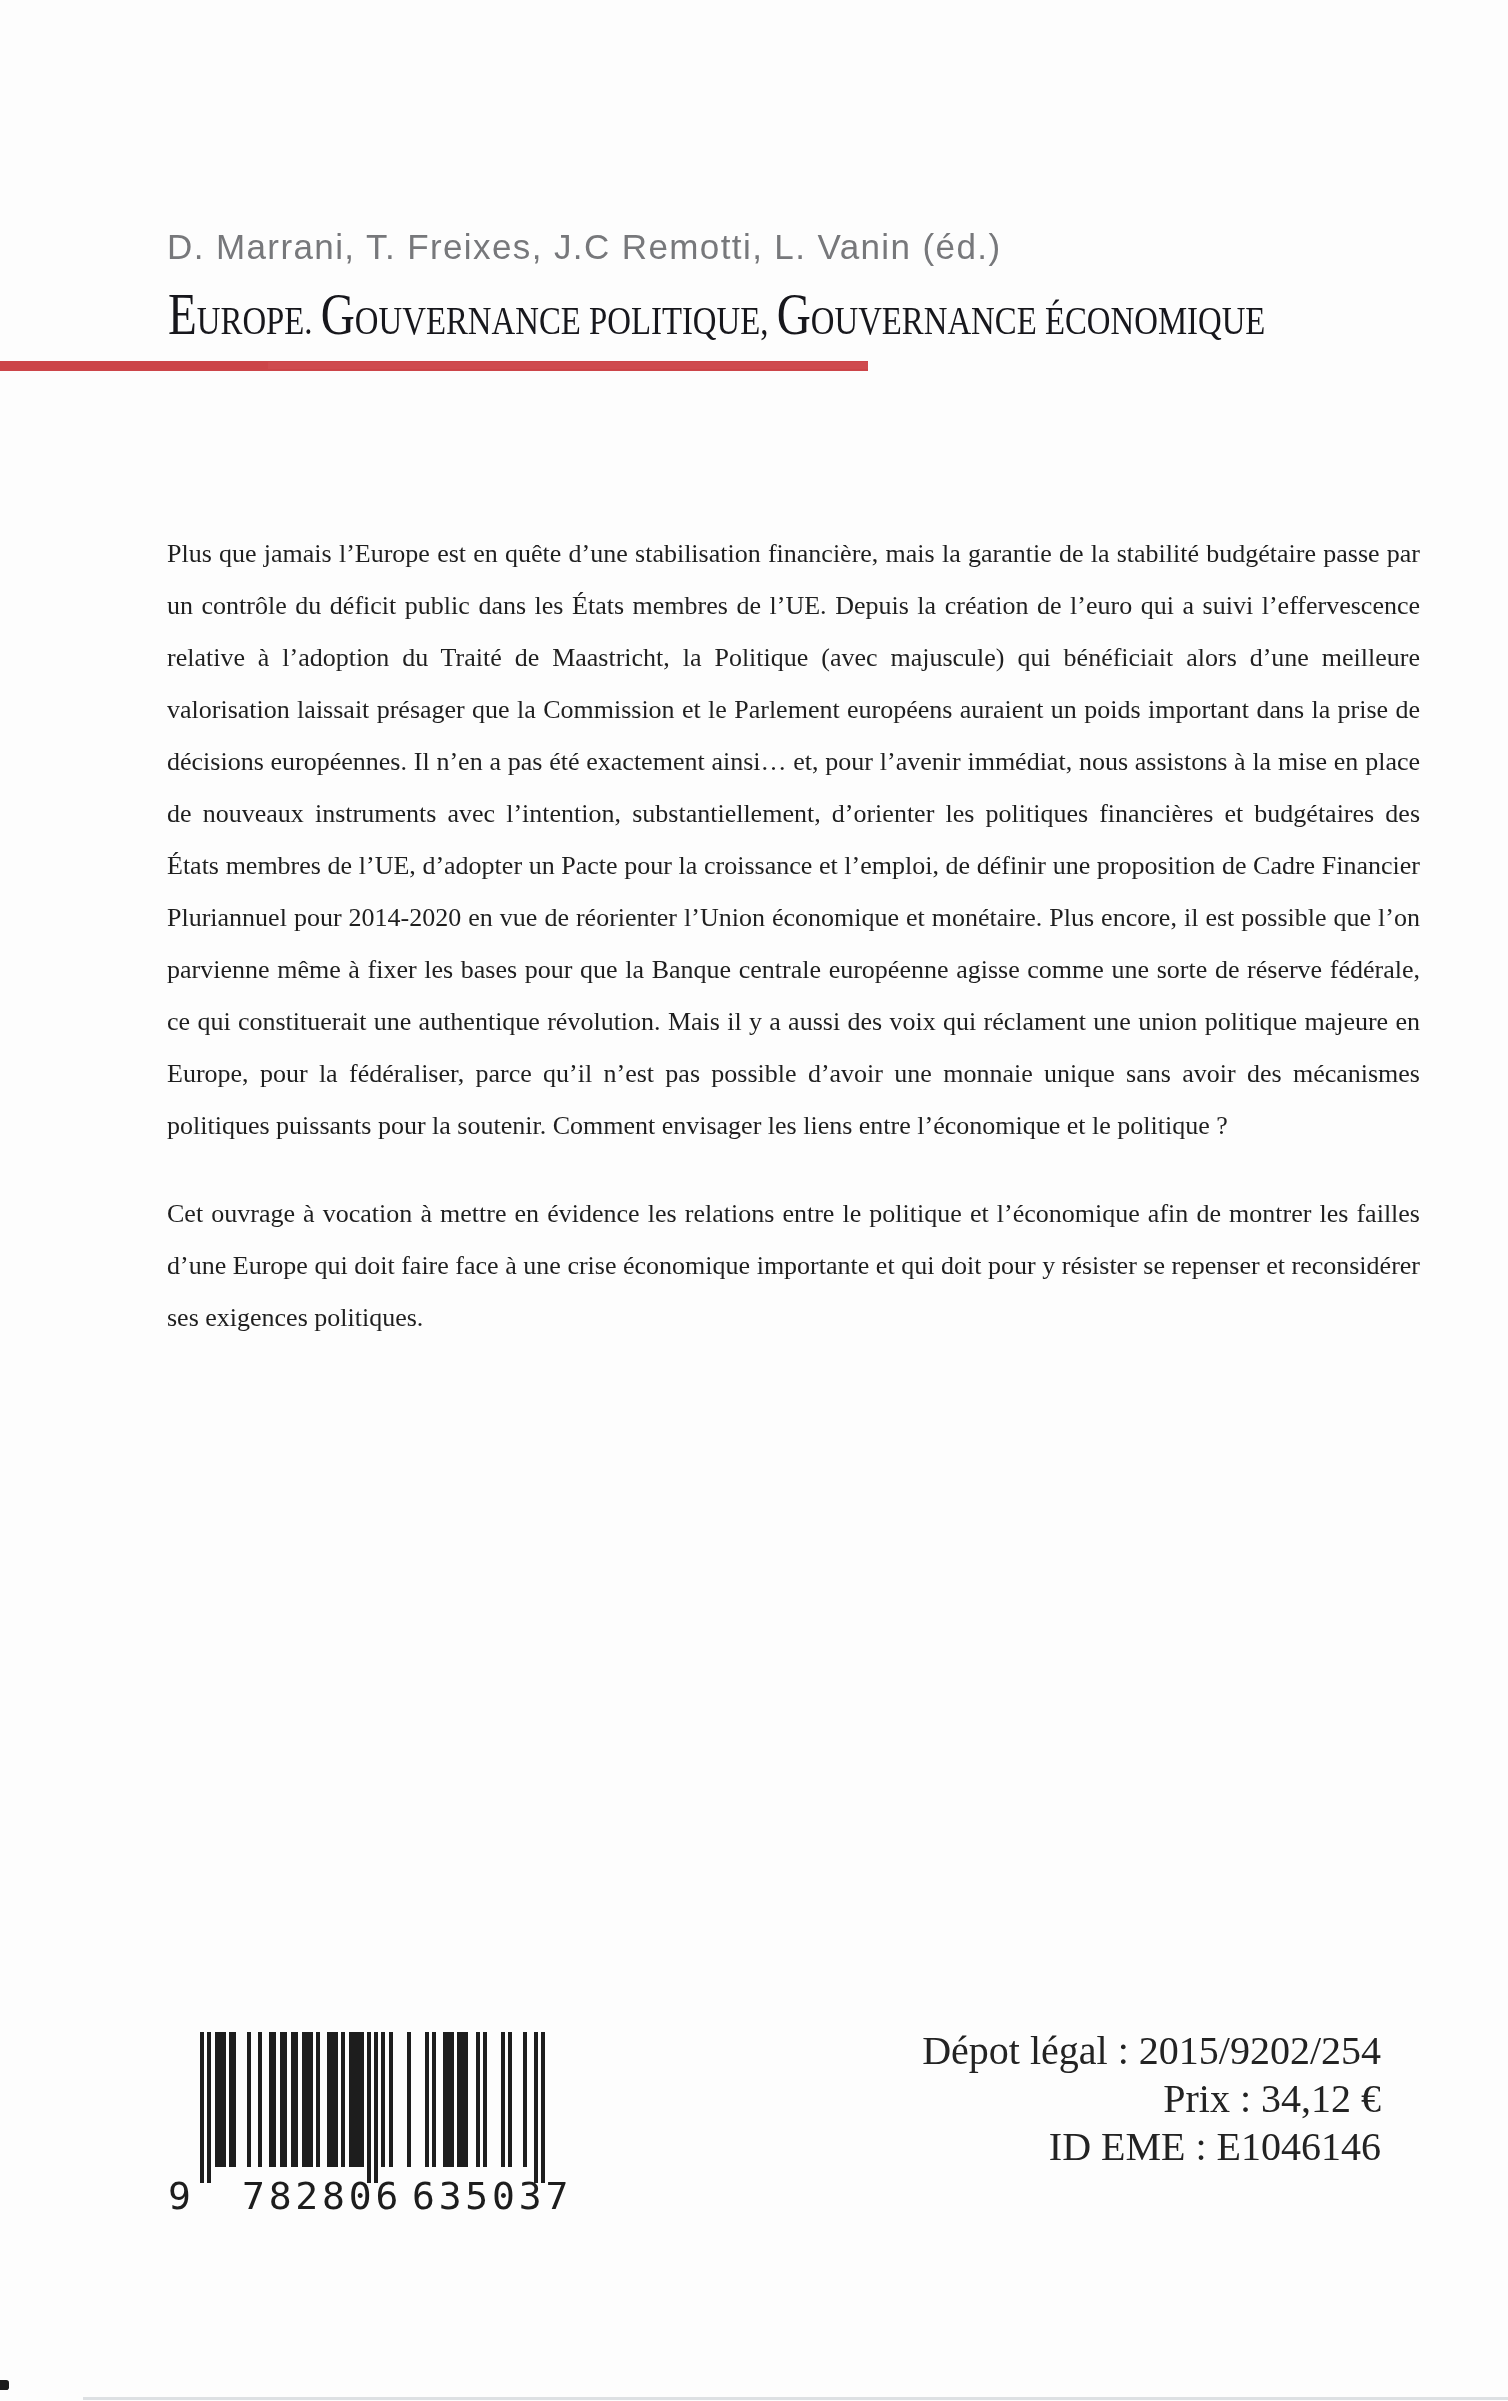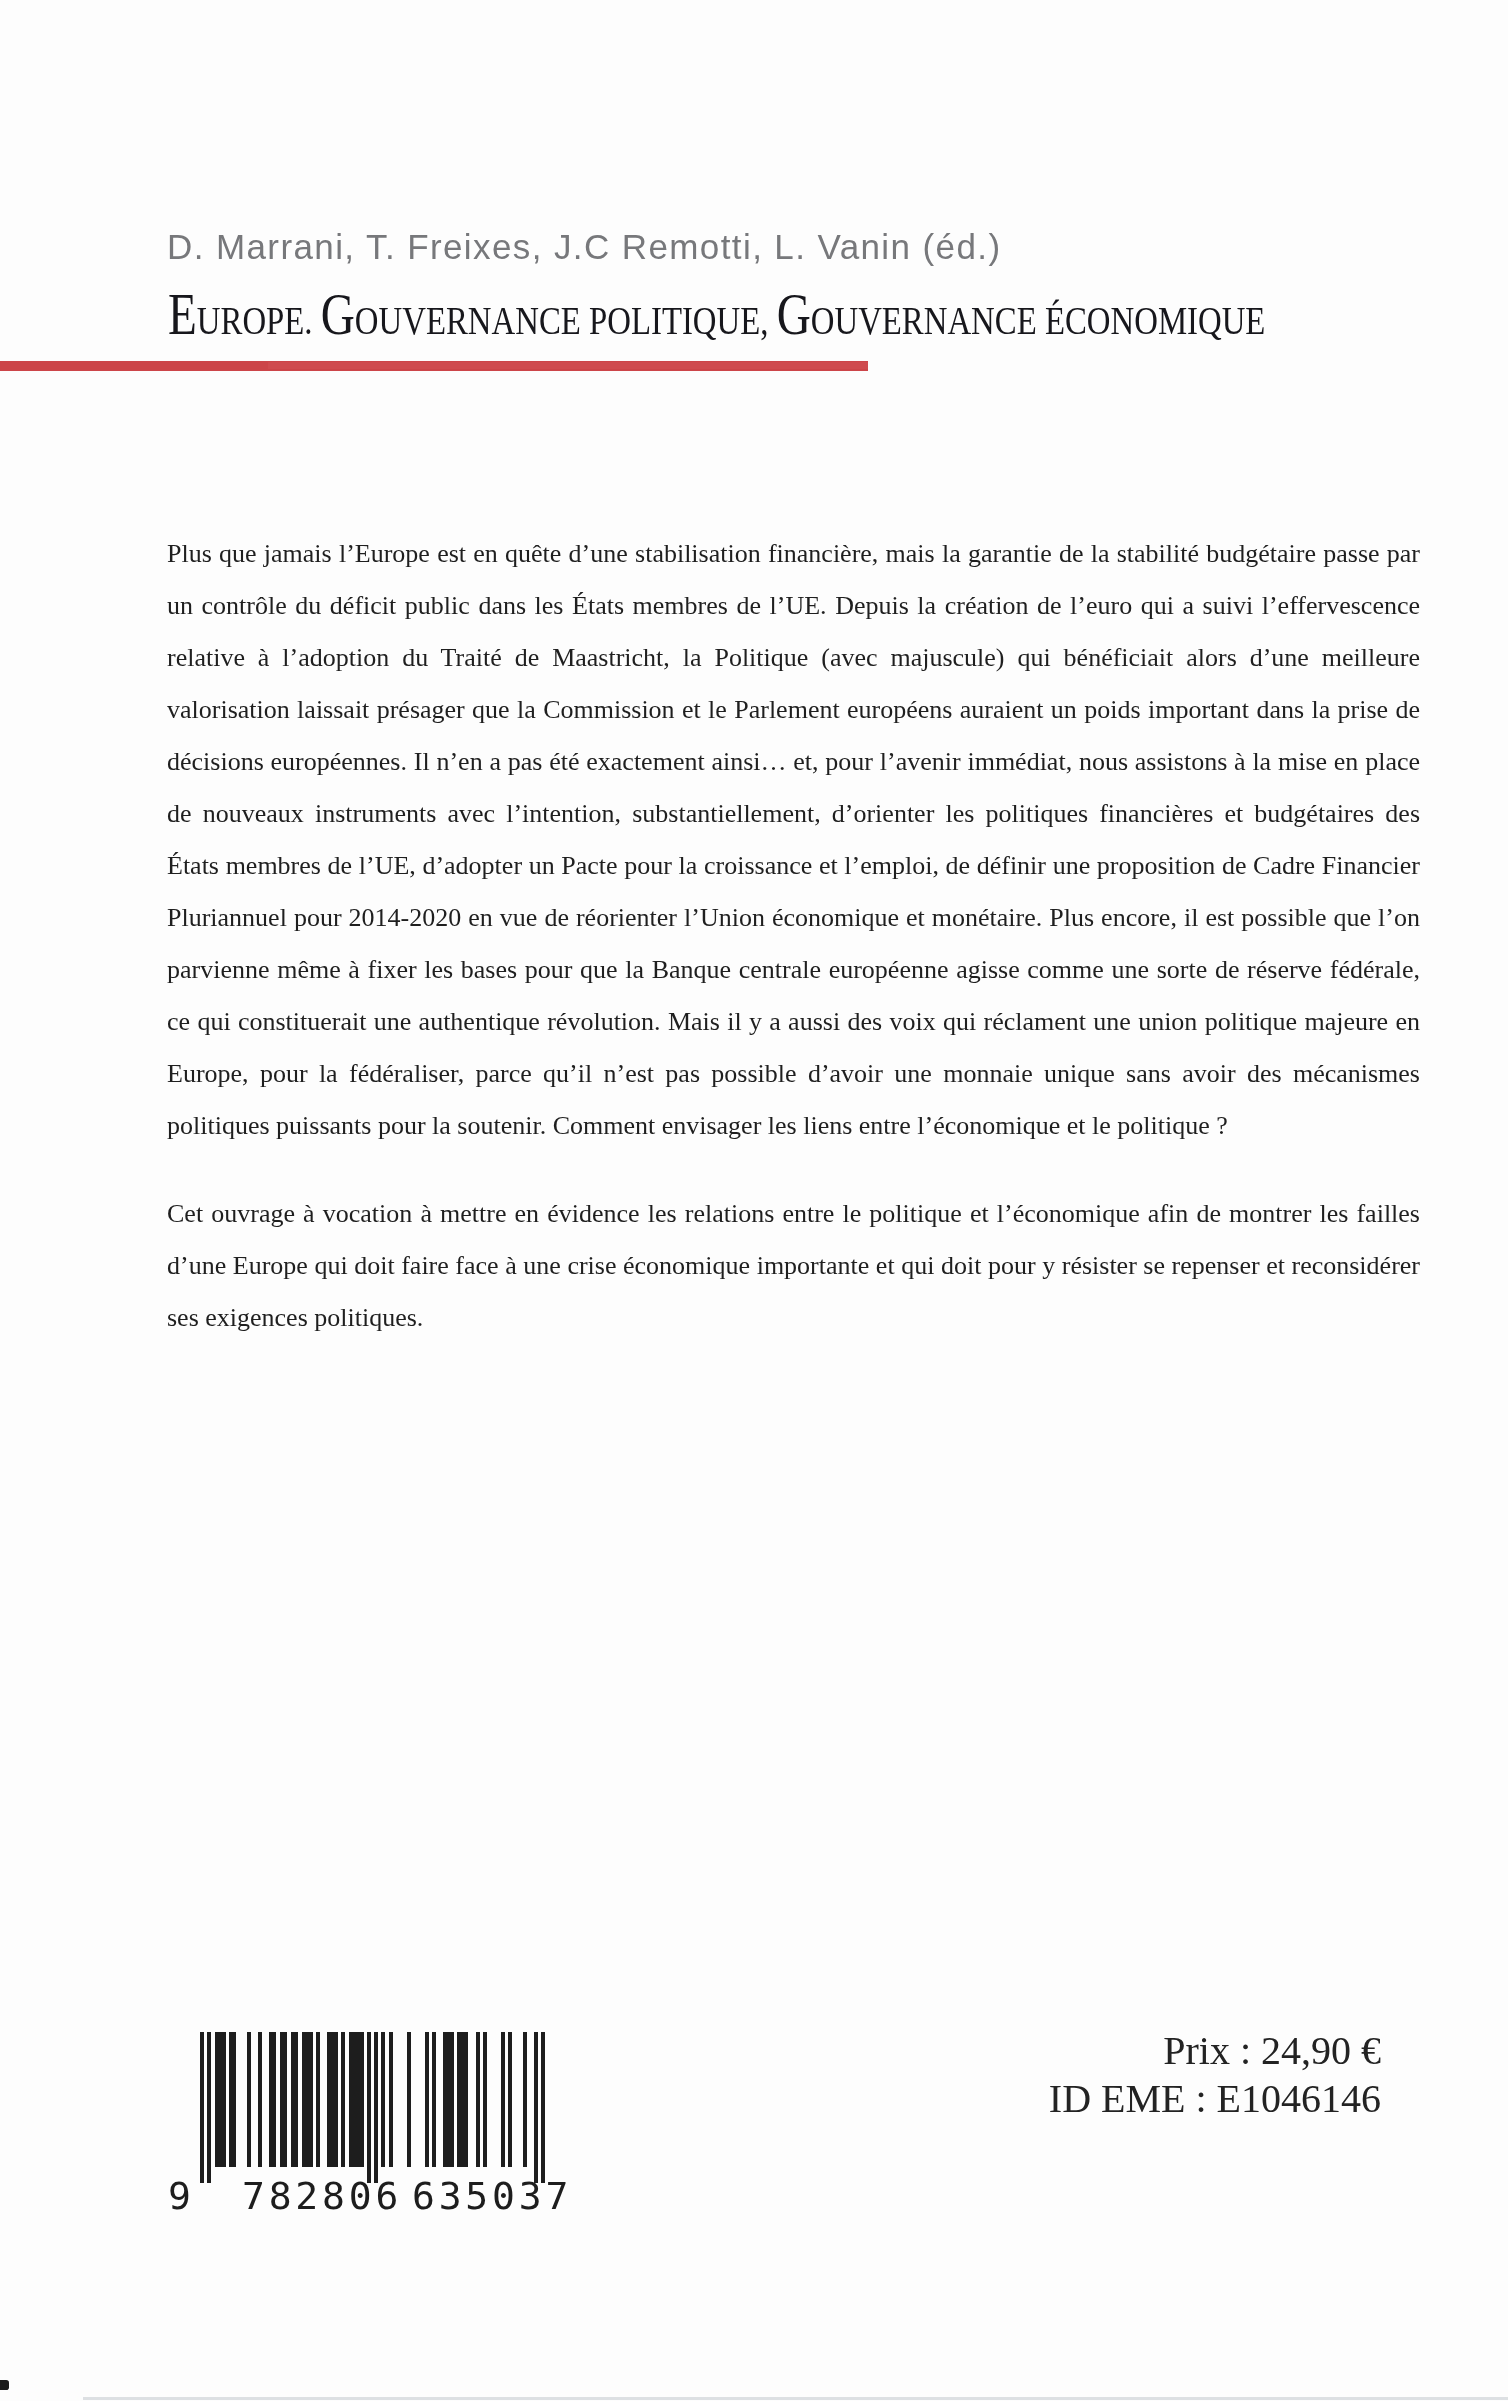--- a/index.html
+++ b/index.html
@@ -84,21 +84,22 @@
         <div class="bcbar" style="left: 323px; width: 3.6px; height: 135px;"></div>
         <div class="bcbar" style="left: 334px; width: 3.6px; height: 151px;"></div>
         <div class="bcbar" style="left: 341px; width: 3.6px; height: 151px;"></div>
       </div>
     <span class="bcd first">9</span>
     <span class="bcd left-group">782806</span>
     <span class="bcd right-group">635037</span>
   </div>
 
   <div class="imprint">
-    <div>Prix : 24,90 €</div>
+    <div>Dépot légal : 2015/9202/254</div>
+    <div>Prix : 34,12 €</div>
     <div>ID EME : E1046146</div>
   </div>
 
   <div class="speck"></div>
   <div class="edge-line"></div>
 
 </div>
 
 
 </body></html>

